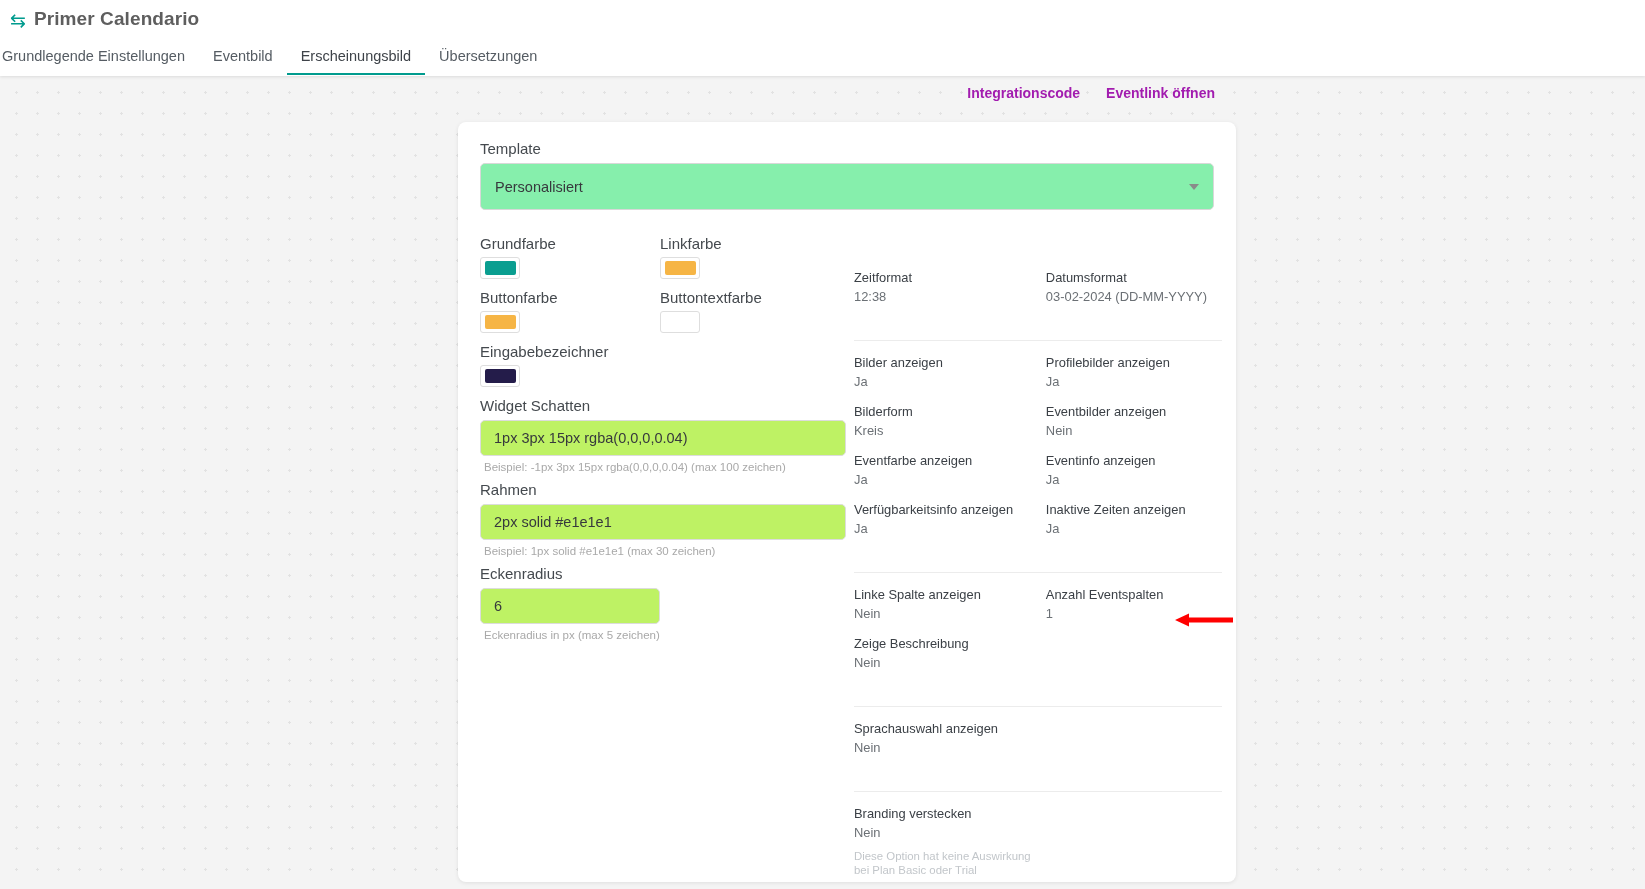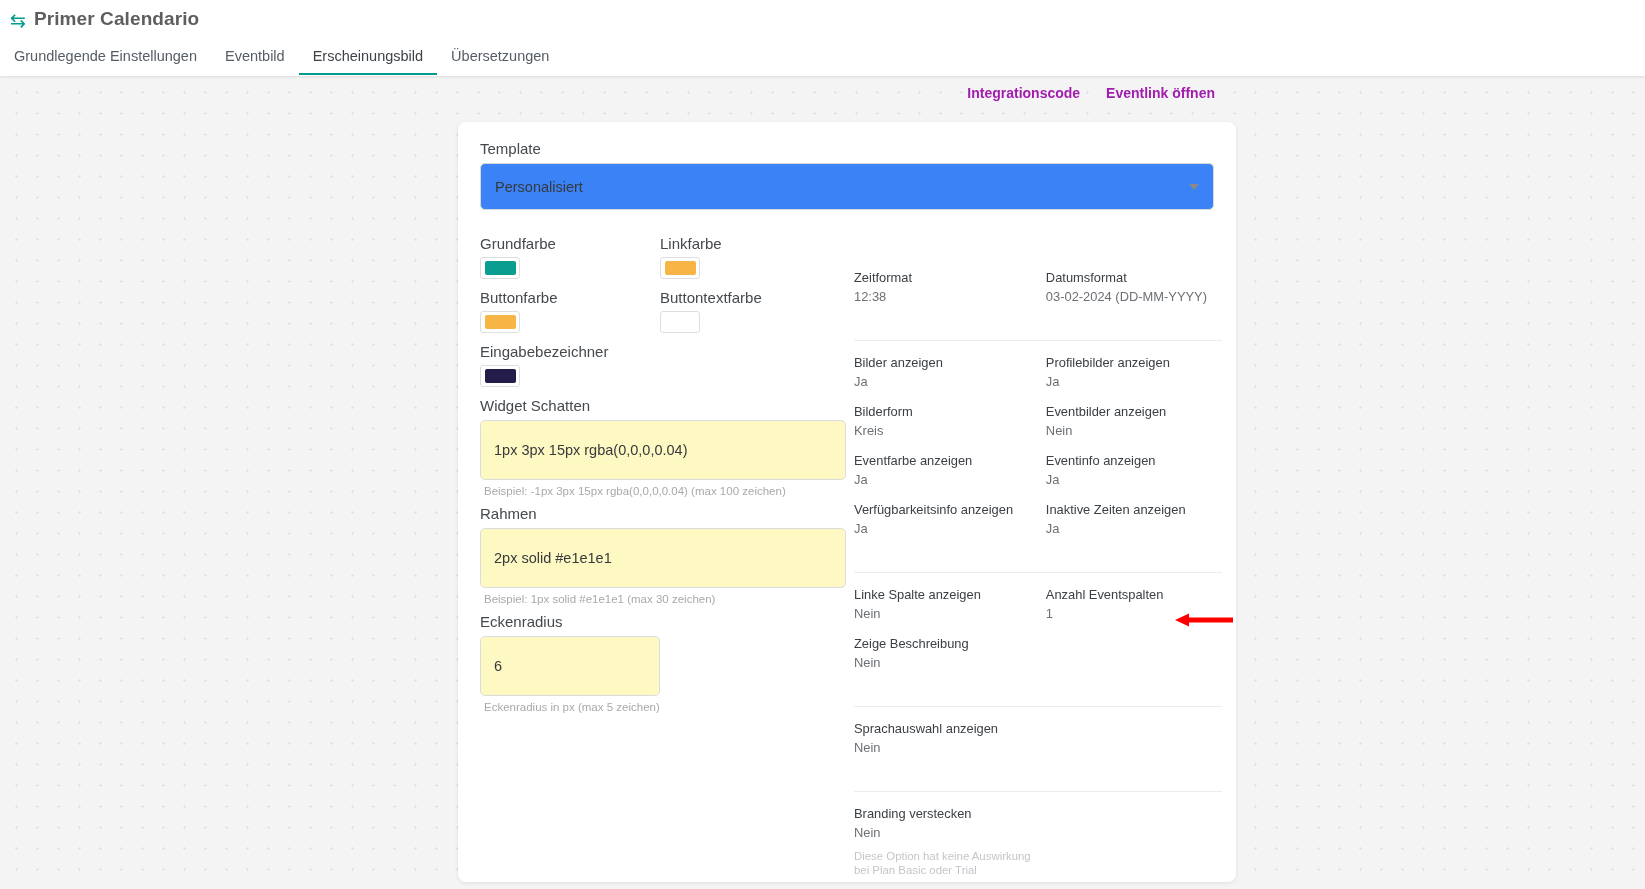--- a/index.html
+++ b/index.html
@@ -16,21 +16,21 @@
   #topbar {
     position:absolute; left:0; top:0; width:1645px; height:76px;
     background:#ffffff;
     box-shadow:0 1px 3px rgba(0,0,0,.10);
     z-index:5;
   }
   #title-row { display:flex; align-items:center; gap:8px; padding:8px 0 0 10px; }
   .swap-icon { color:#009b8e; font-size:19px; line-height:1; display:inline-block; transform:translateY(1px); }
   #page-title { font-size:19px; color:#5e5e5e; font-weight:700; letter-spacing:.1px; }
 
-  #tabs { display:flex; align-items:flex-end; gap:0; margin-top:9px; height:36px;margin-left:12px; }
+  #tabs { display:flex; align-items:flex-end; gap:0; margin-top:9px; height:36px; }
   .tab {
     font-size:14.5px; color:#555c63; padding:0 14px 9px 14px; cursor:pointer;
     border-bottom:2px solid transparent; white-space:nowrap;
   }
   .tab:first-child { padding-left:2px; }
   .tab.active { color:#3e4349; border-bottom:2px solid #009b8e; }
 
   
   #canvas {
     position:absolute; left:0; top:76px; width:1645px; height:813px;
@@ -56,21 +56,21 @@
     z-index:3;
     padding:18px 22px 0 22px;
   }
 
   .field-label { font-size:15px; color:#44494e; margin-bottom:6px; }
 
   
   #template-select {
     width:734px; height:47px; border:1px solid #d8d8d8; border-radius:5px;
     display:flex; align-items:center; justify-content:space-between;
-    padding:0 14px 0 14px; margin-bottom:25px; cursor:pointer; background:#3b82f6;
+    padding:0 14px 0 14px; margin-bottom:25px; cursor:pointer; background:#86efac;
   }
   #template-value { font-size:14.5px; color:#37393d; }
   .caret { width:0;height:0;border-left:5.5px solid transparent;border-right:5.5px solid transparent;border-top:6px solid #8a8a8a; }
 
   
   #body { display:flex; }
   #left-col  { width:400px; }
   #right-col { width:376px; padding-left:8px; padding-top:10px; }
 
   
@@ -81,22 +81,22 @@
     width:40px; height:22px; border:1px solid #dedede; border-radius:3px;
     display:flex; align-items:center; justify-content:center; background:#fff; cursor:pointer;
   }
   .swatch { width:31px; height:14px; border-radius:2px; }
   .swatch.empty { background:transparent; }
   .color-row { margin-bottom:10px; }
 
   
   .txt-field { margin-top:8px; }
   .txt-input {
-    border:1px solid #dcdcdc; border-radius:5px; background:#fef9c3;
-    height:60px; display:flex; align-items:center; padding:0 13px;
+    border:1px solid #dcdcdc; border-radius:5px; background:#bef264;
+    height:36px; display:flex; align-items:center; padding:0 13px;
     font-size:14.5px; color:#37393d; cursor:text;
   }
   .w-big { width:366px; }
   .w-small { width:180px; }
   .hint { font-size:11.5px; color:#a9a9a9; margin:5px 0 0 4px; }
 
   
   .sect { padding:4px 0 10px 0;margin-top:21px; }
   .sect + .sect { border-top:1px solid #ececec; padding-top:14px; }
   .pair-row { display:flex; margin-bottom:14px; }

